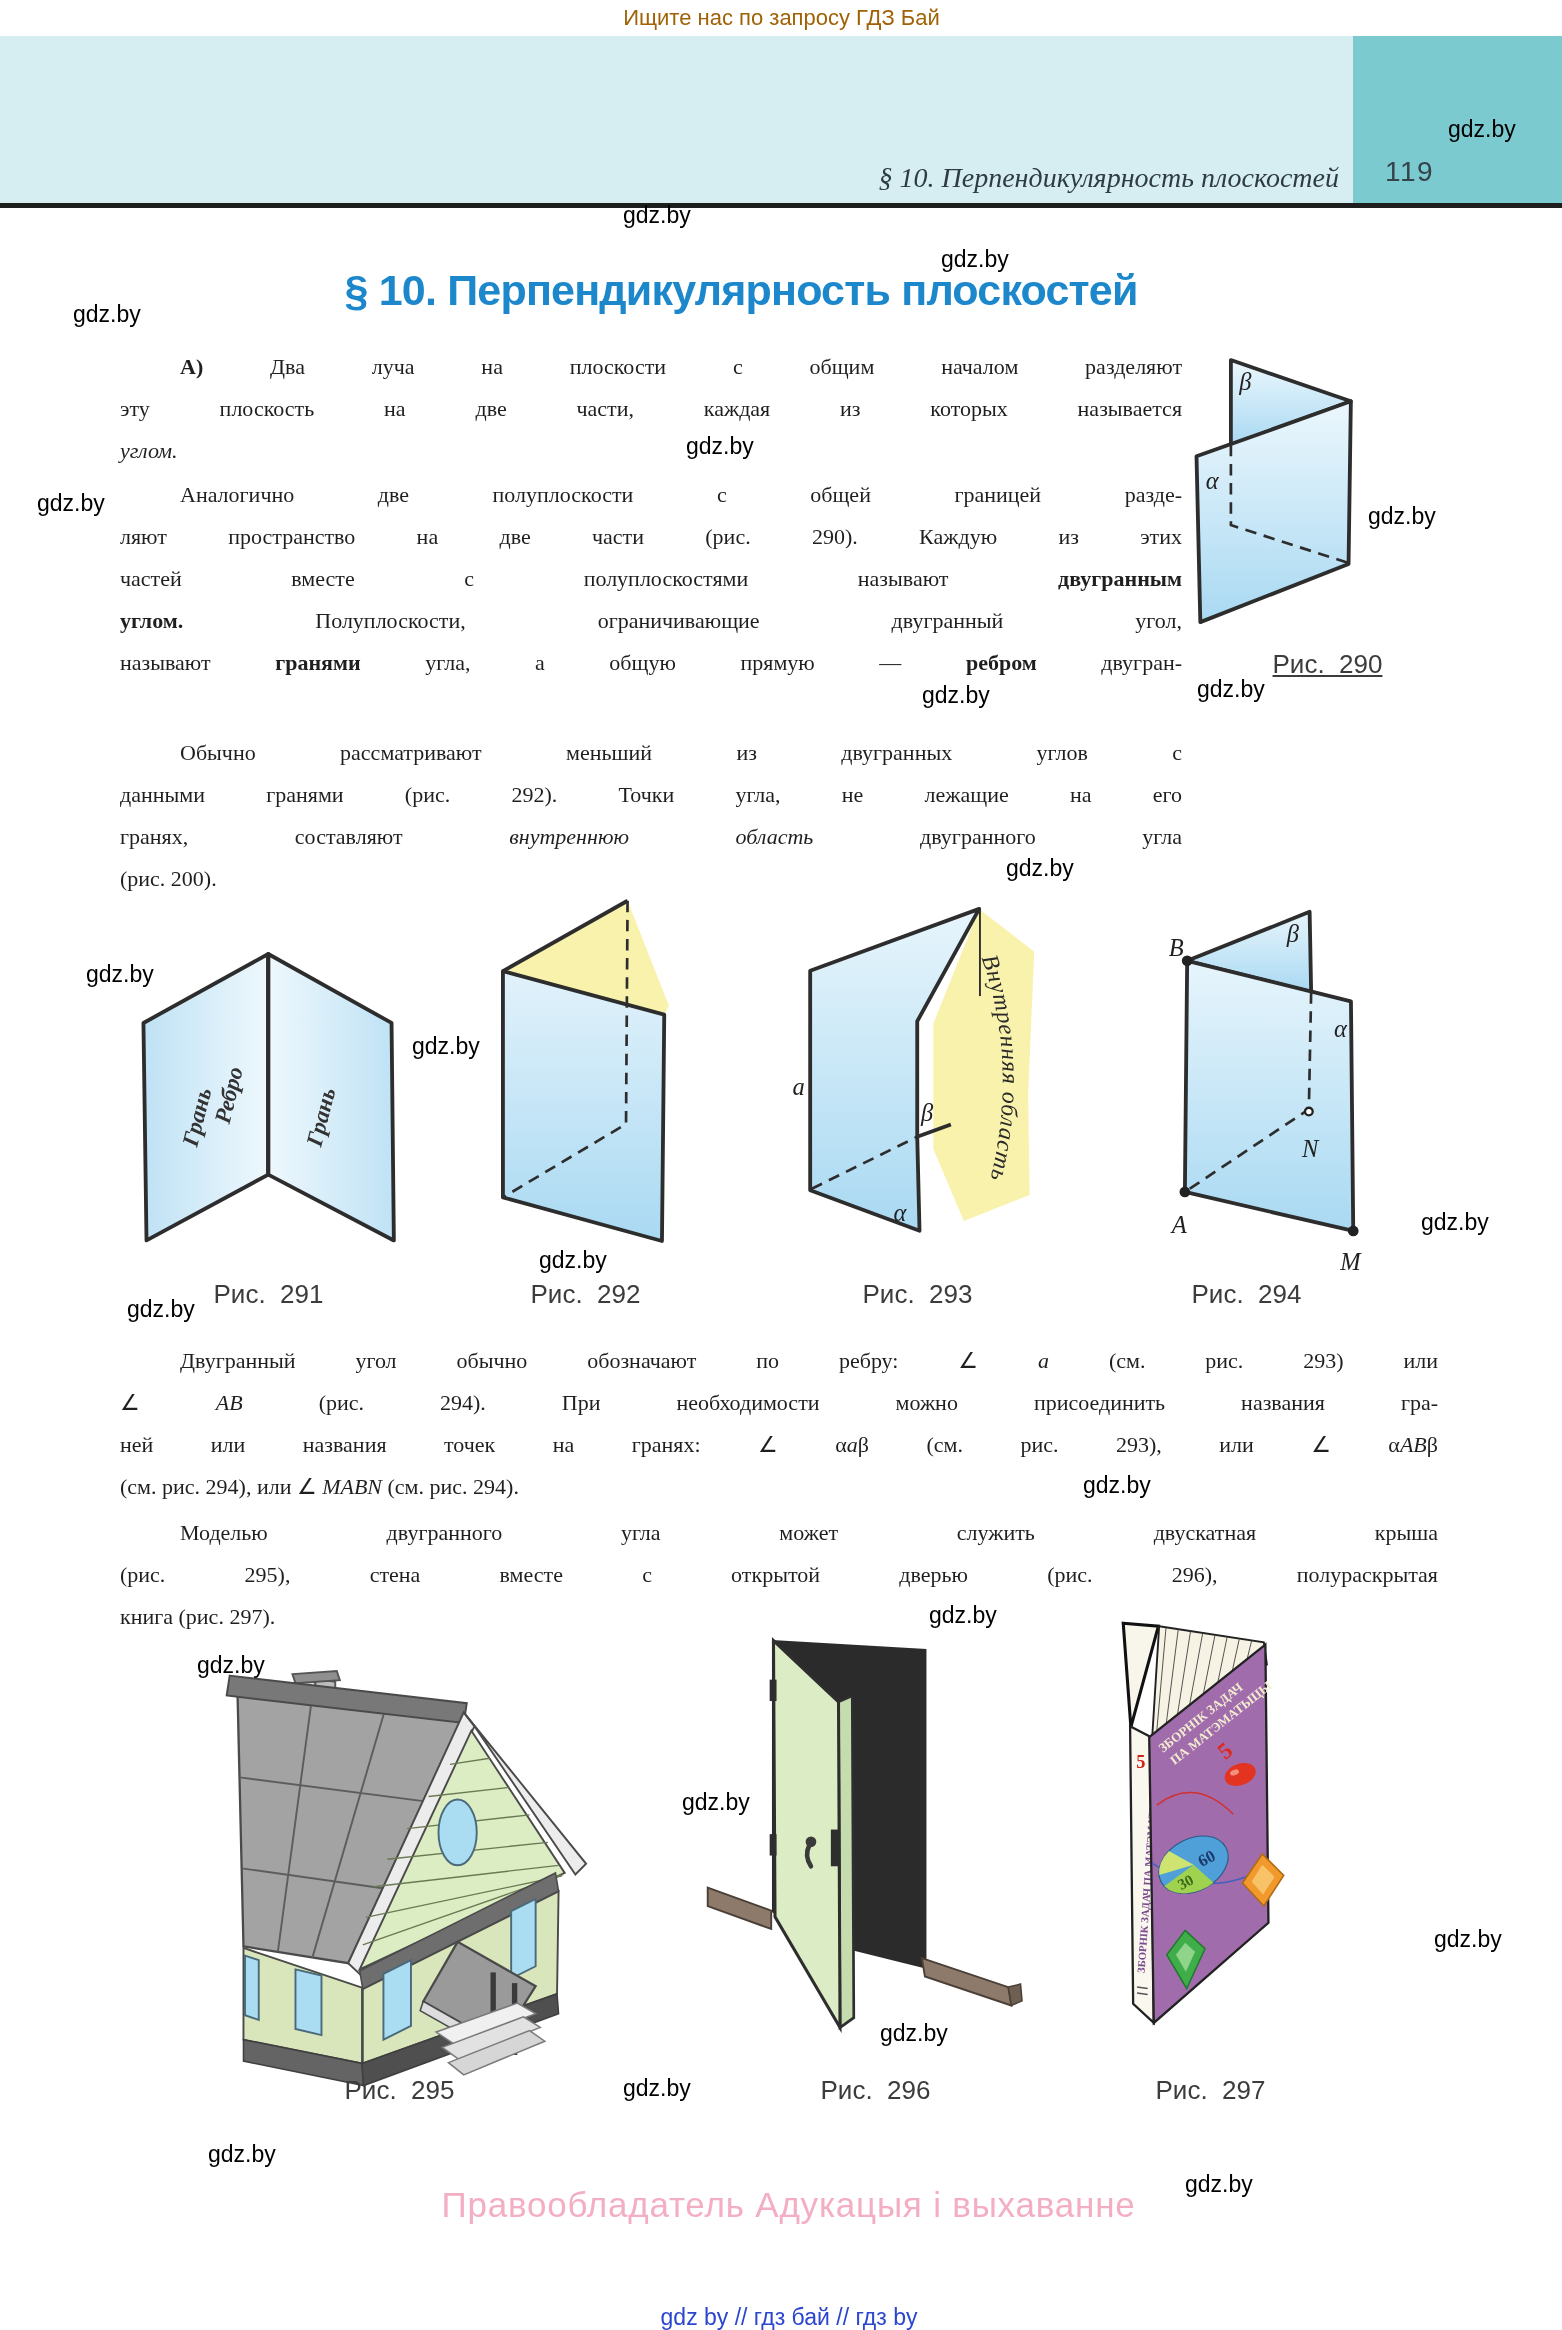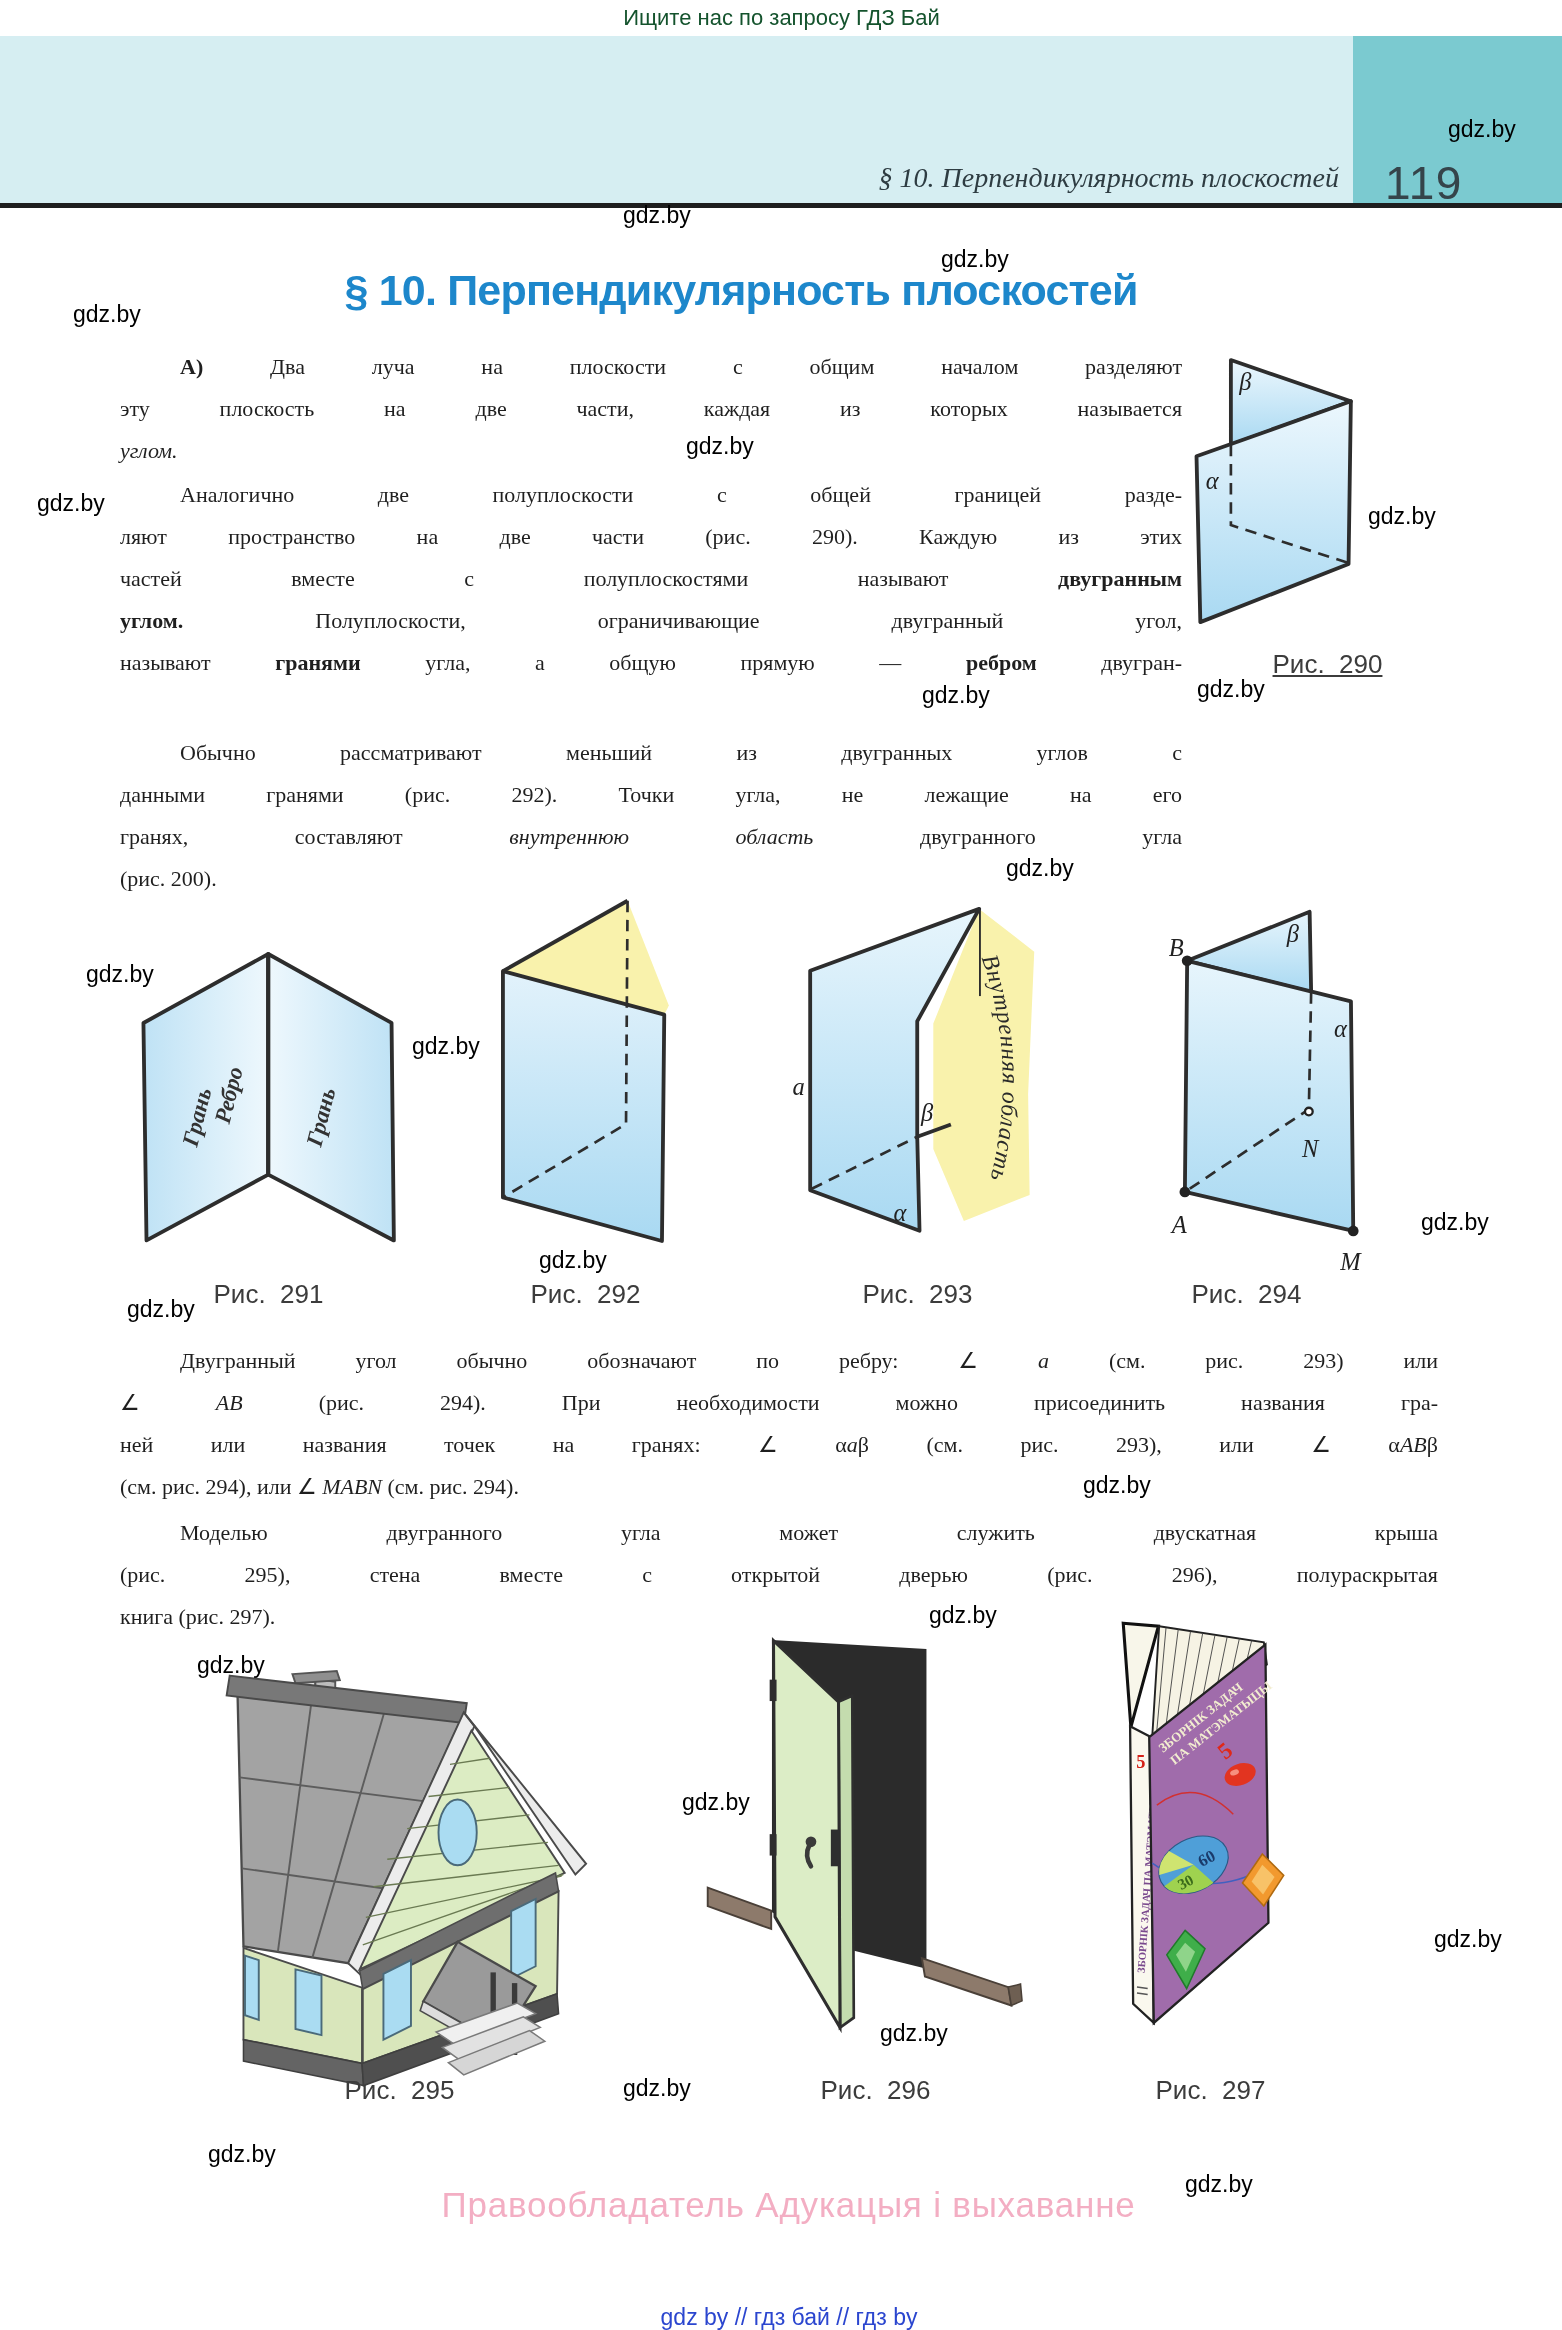--- a/index.html
+++ b/index.html
@@ -1,27 +1,27 @@
 <!DOCTYPE html>
 <html style="font-size:12.2px"><head>
 <meta charset="utf-8">
 <style>
   html,body{margin:0;padding:0;background:#888;}
   .page{position:relative;width:1563px;height:2330px;background:#ffffff;overflow:hidden;
         font-family:"Liberation Serif",serif;color:#1f1f1f;}
   
   .top-link{position:absolute;left:0;top:4.6px;width:1563px;text-align:center;
-            font-family:"Liberation Sans",sans-serif;font-size:22px;color:#14532d;}
+            font-family:"Liberation Sans",sans-serif;font-size:22px;color:#a16207;}
   
   .band{position:absolute;left:0;top:36px;width:1563px;height:168px;background:#d6eef2;}
   .pagebox{position:absolute;left:1353px;top:36px;width:210px;height:168px;background:#7bcad0;}
   .hdr-title{position:absolute;left:536px;top:162px;width:803px;text-align:right;
              font-family:"Liberation Serif",serif;font-style:italic;font-size:28px;color:#2e3c42;}
   .pagenum{position:absolute;left:1385px;top:156px;width:92px;font-family:"Liberation Sans",sans-serif;
-           font-size:46px;color:#35444a;letter-spacing:1.5px;}
+           font-size:28px;color:#35444a;letter-spacing:1.5px;}
   .hdr-rule{position:absolute;left:0;top:203px;width:1563px;height:4.6px;background:#1e1e1e;}
   
   .wm{position:absolute;font-family:"Liberation Sans",sans-serif;font-size:23px;color:#000000;white-space:nowrap;}
   
   .main-title{position:absolute;left:120px;top:266px;width:1242px;text-align:center;
               font-family:"Liberation Sans",sans-serif;font-weight:bold;font-size:43px;
               letter-spacing:-0.8px;color:#1d87cb;}
   
   .para{position:absolute;left:120px;font-size:22px;line-height:42px;color:#1f1f1f;}
   .para .ln{text-align:justify;text-align-last:justify;white-space:normal;}

